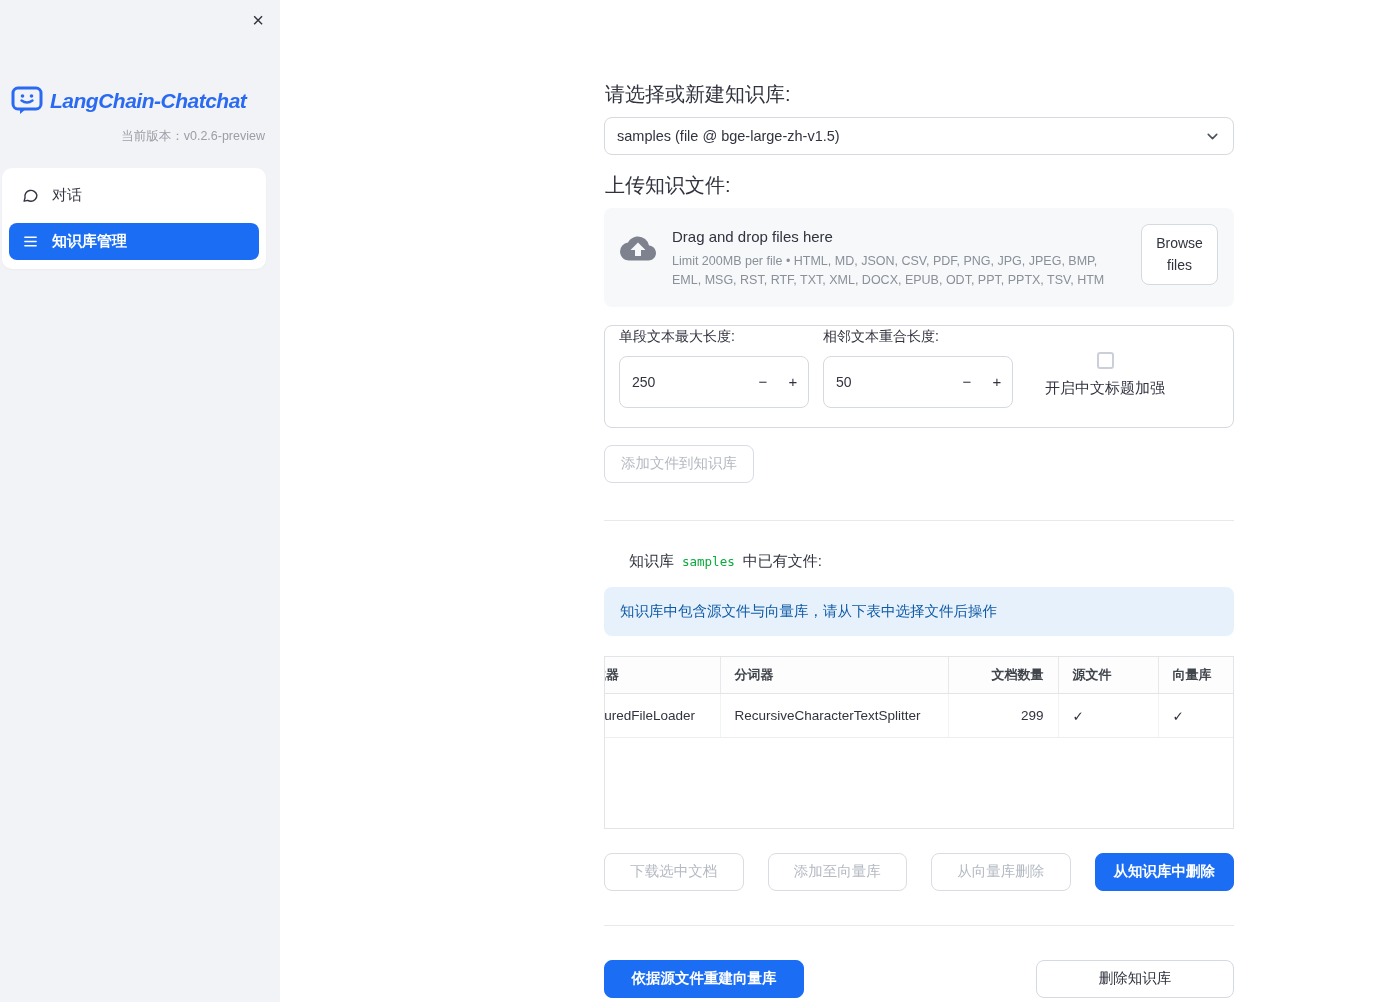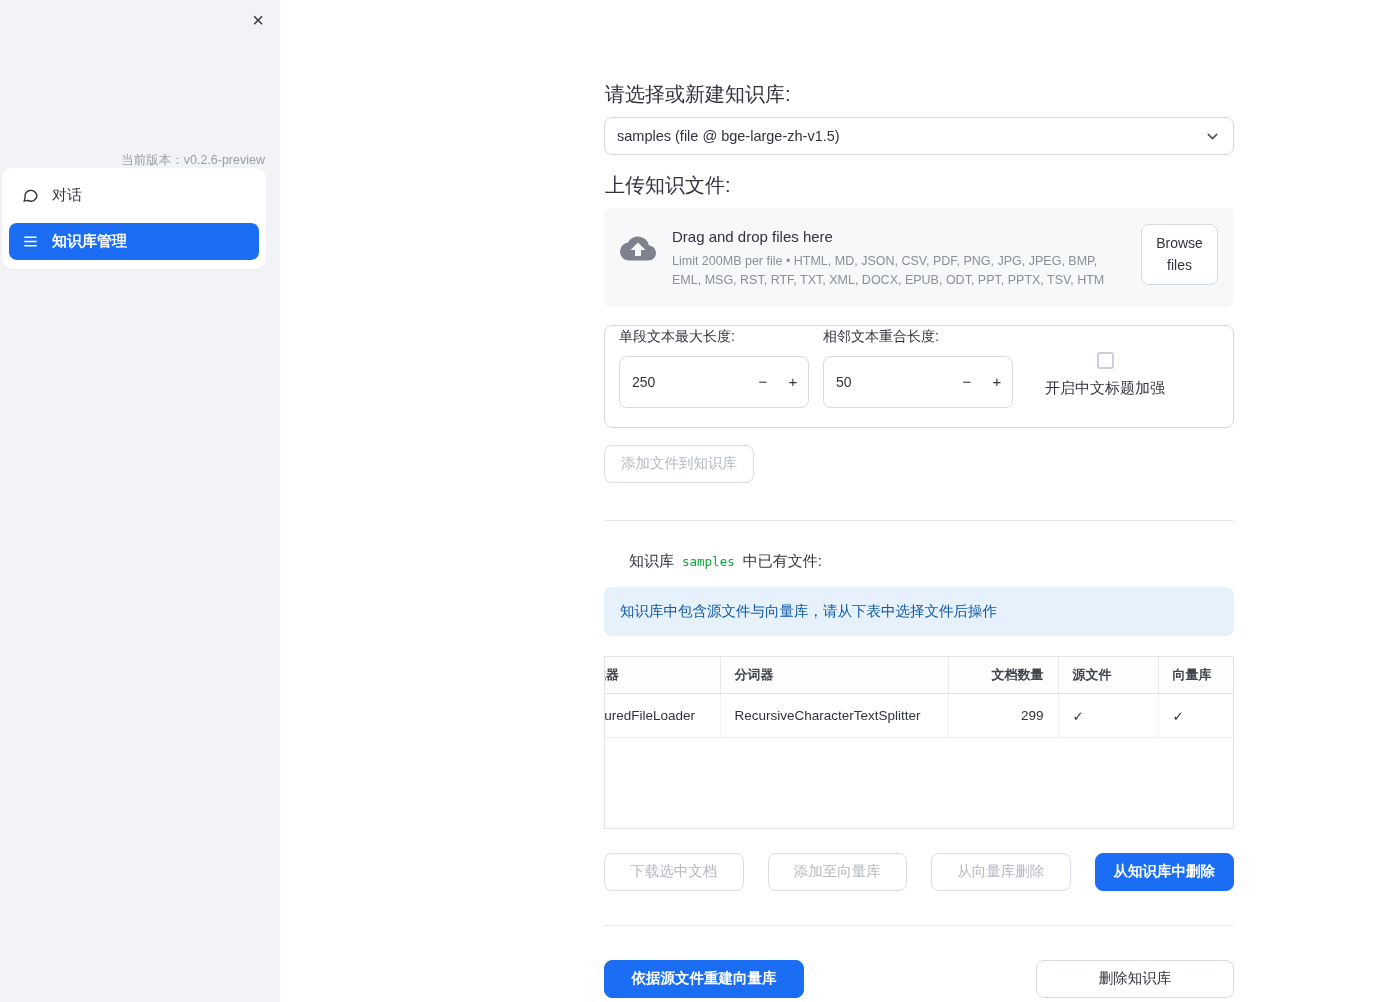--- a/index.html
+++ b/index.html
@@ -25,21 +25,21 @@
   }
   .logo-row {
     position:absolute; top:86px; left:11px; right:8px;
     display:flex; align-items:center; gap:7px;
   }
   .logo-text {
     color:#2a6af2; font-size:21px; font-weight:bold; font-style:italic;
     letter-spacing:-0.5px; white-space:nowrap;
   }
   .version {
-    position:absolute; top:152px; right:15px;
+    position:absolute; top:128px; right:15px;
     font-size:12.5px; color:#9b9ea6;
   }
   .menu-card {
     position:absolute; top:168px; left:2px; width:264px;
     background:#ffffff; border-radius:10px; padding:9px 7px;
     display:flex; flex-direction:column; gap:9px;
     box-shadow:0 1px 2px rgba(0,0,0,0.03);
   }
   .menu-item {
     height:37px; border-radius:8px; display:flex; align-items:center;
@@ -151,20 +151,32 @@
   .delete-kb-btn { width:198px; }
 </style>
 </head>
 <body>
 
 <aside class="sidebar">
   <button class="sidebar-close">
     <span>×</span>
   </button>
 
+  <div class="logo-row">
+    <span class="menu-icon">
+      <svg width="32" height="29" viewBox="0 0 32 29">
+        <rect x="2" y="2" width="28" height="21" rx="5" fill="none" stroke="#2a6af2" stroke-width="3"></rect>
+        <path d="M9 22 L9 28 L16 22 Z" fill="#2a6af2"></path>
+        <circle cx="11.5" cy="10" r="1.8" fill="#2a6af2"></circle>
+        <circle cx="20.5" cy="10" r="1.8" fill="#2a6af2"></circle>
+        <path d="M10.5 14.5 Q16 18.5 21.5 14.5" stroke="#2a6af2" stroke-width="2.4" fill="none" stroke-linecap="round"></path>
+      </svg>
+    </span>
+    <span class="logo-text">LangChain-Chatchat</span>
+  </div>
 
   <div class="version">当前版本：v0.2.6-preview</div>
 
   <nav class="menu-card">
     <div class="menu-item">
       <span class="menu-icon">
         <svg width="17" height="17" viewBox="0 0 24 24" fill="none" stroke="#31333F" stroke-width="2" stroke-linejoin="round">
           <path d="M21 11.5a8.5 8.5 0 0 1-8.5 8.5c-1.6 0-3.1-.45-4.4-1.2L3 20l1.25-4.7A8.5 8.5 0 1 1 21 11.5z"></path>
         </svg>
       </span>

